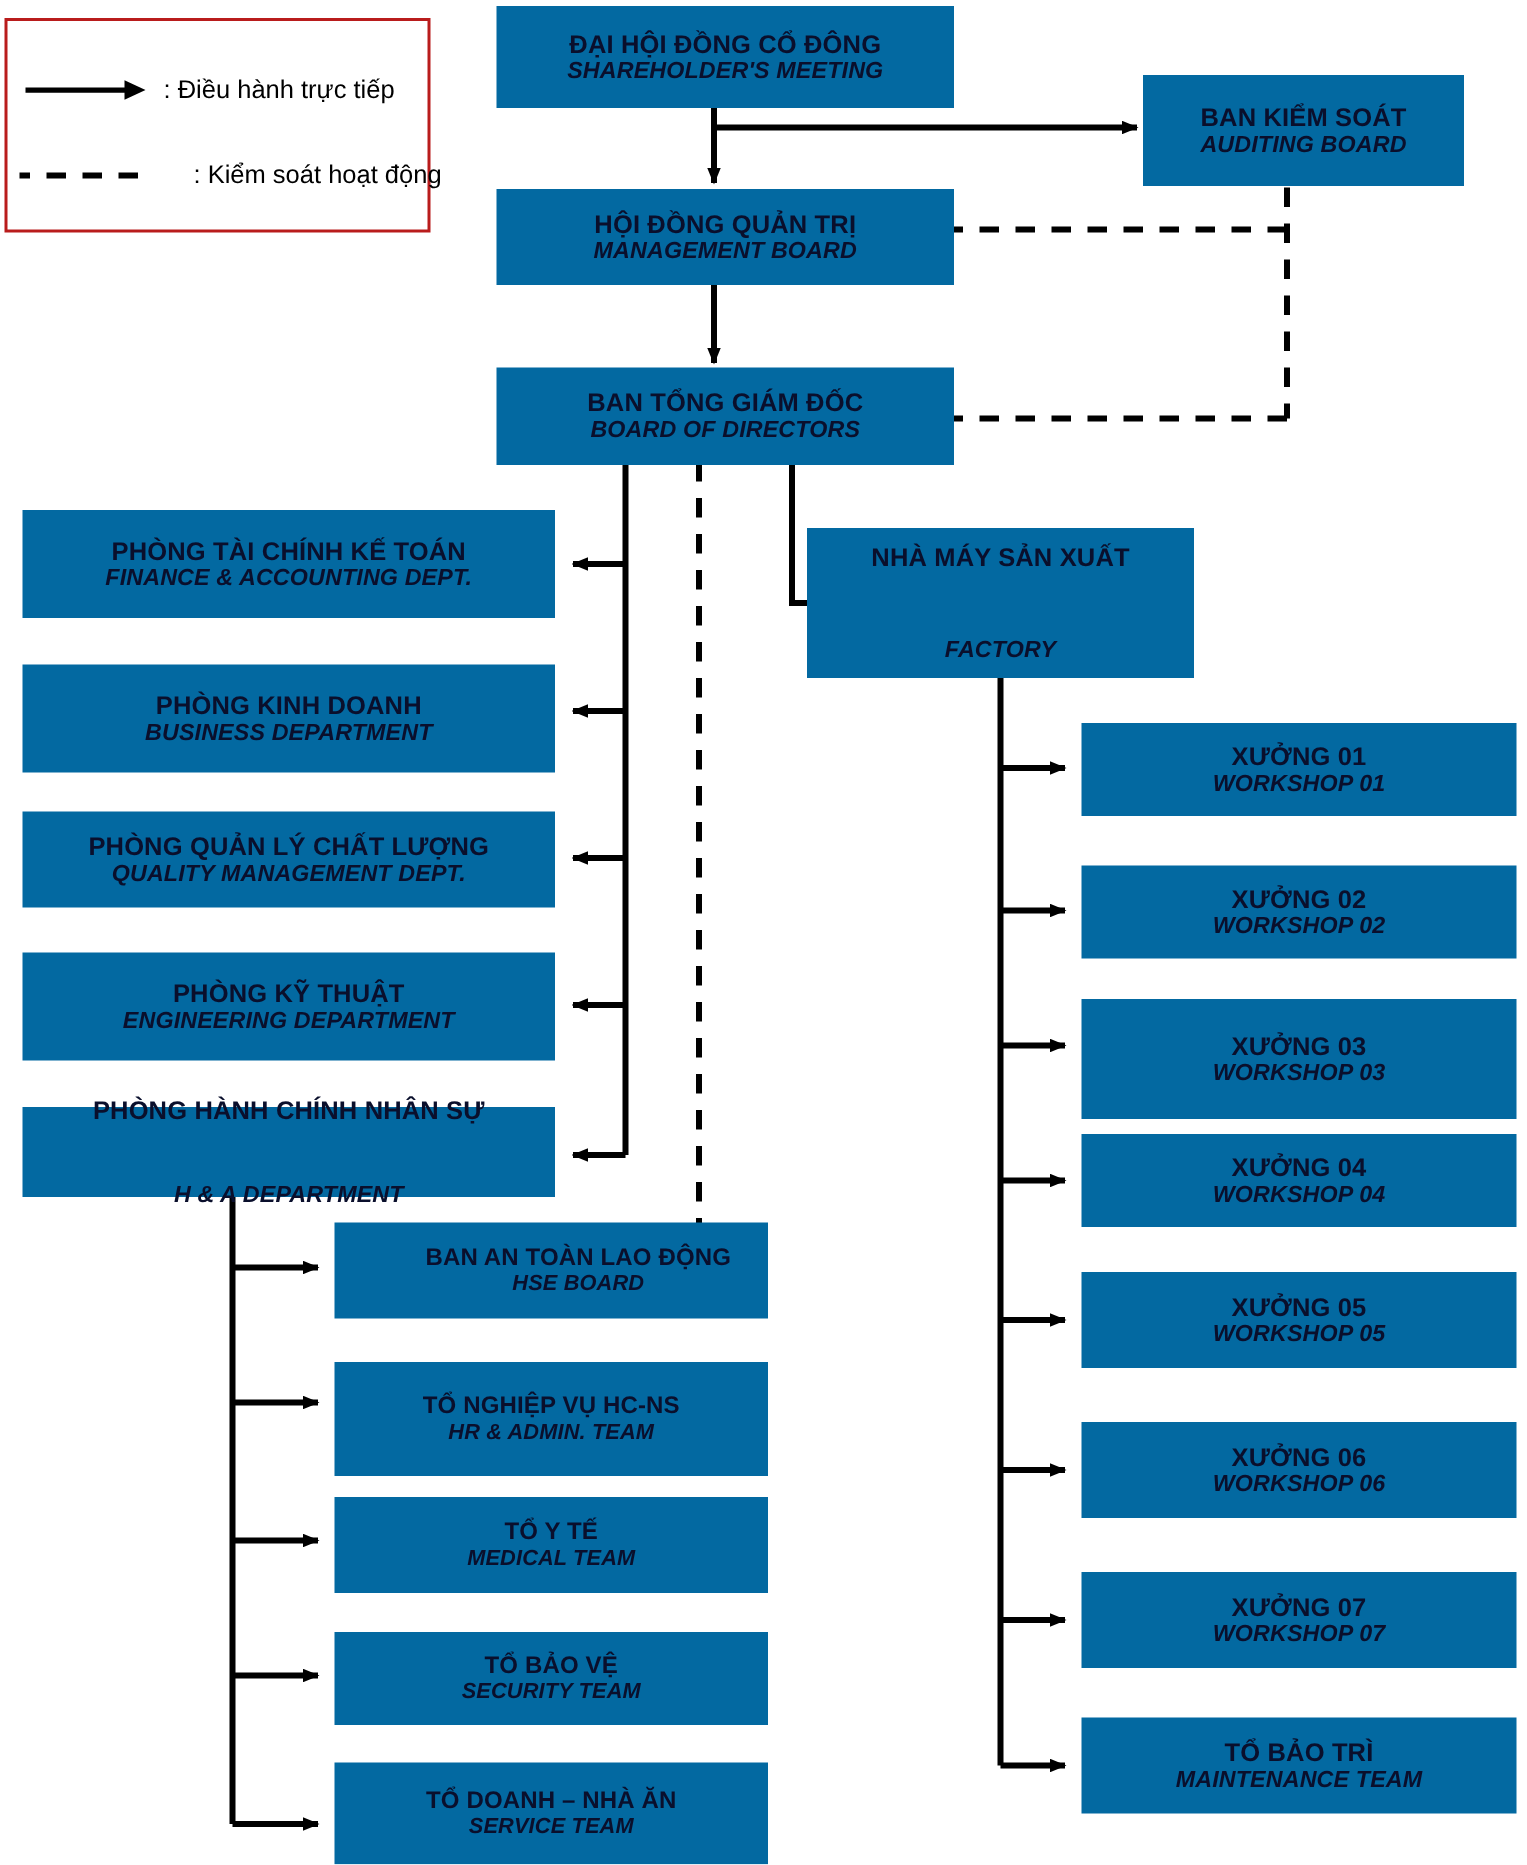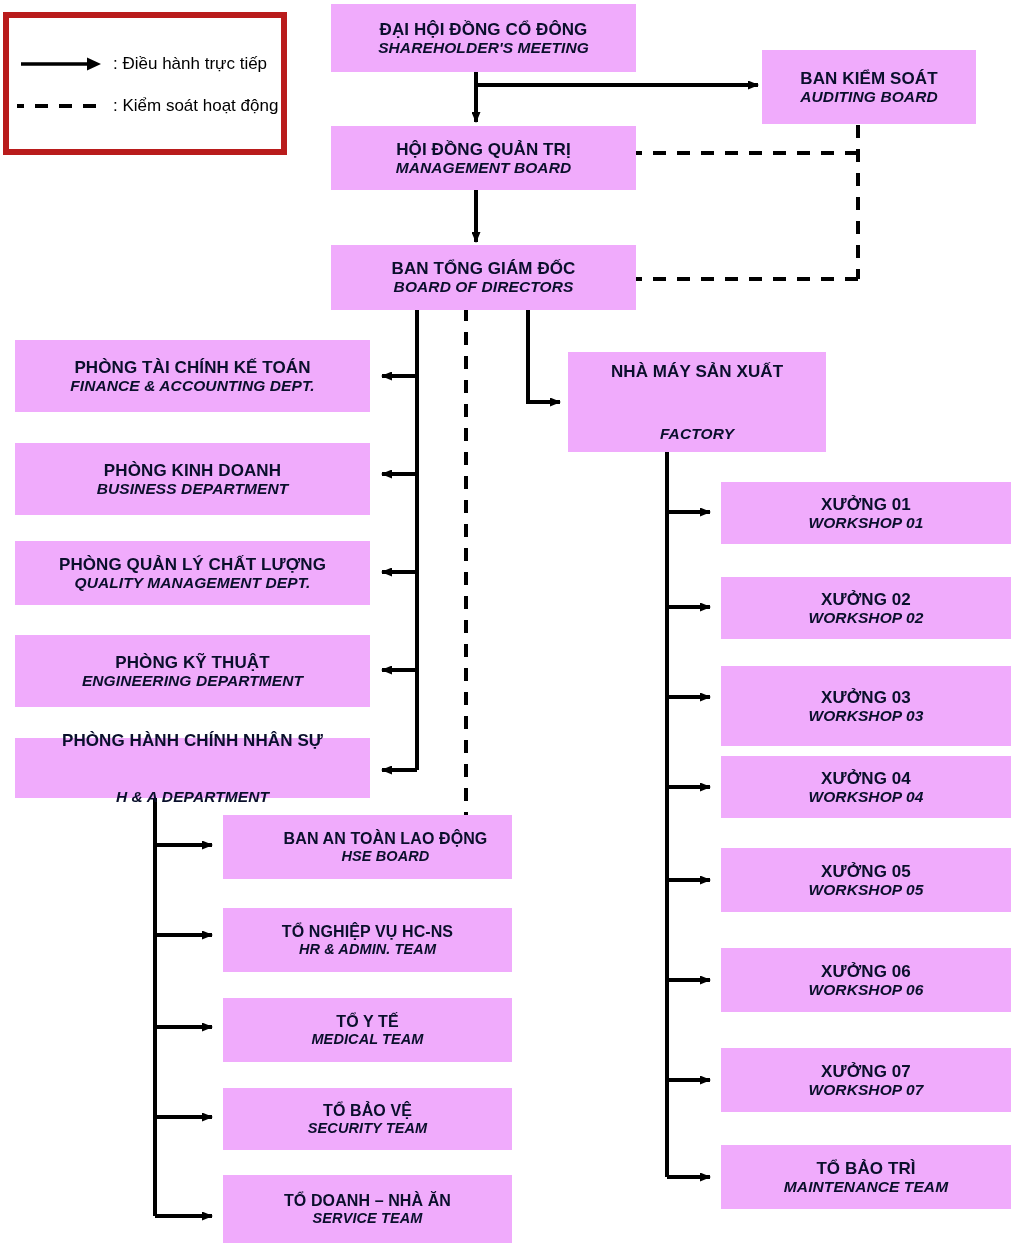--- a/index.html
+++ b/index.html
@@ -20,21 +20,21 @@
   .svg-layer {
     position: absolute;
     left: 0;
     top: 0;
     width: 1018px;
     height: 1243px;
     pointer-events: none;
   }
   .node {
     position: absolute;
-    background: #f0abfc;
+    background: #0369a1;
     box-sizing: border-box;
     display: flex;
     flex-direction: column;
     align-items: center;
     justify-content: center;
     text-align: center;
     color: #0a0f2c;
     line-height: 1.12;
     padding: 2px 4px;
   }
@@ -52,34 +52,34 @@
     white-space: nowrap;
   }
   .node.small .vi { font-size: 16px; }
   .node.small .en { font-size: 14.5px; }
   .legend-box {
     position: absolute;
     left: 3px;
     top: 12px;
     width: 284px;
     height: 143px;
-    border: 6px solid #b91c1c;
+    border: 2px solid #b91c1c;
     box-sizing: border-box;
     background: #ffffff;
   }
   .legend-row {
     position: absolute;
     left: 0;
     width: 100%;
     height: 40px;
     display: flex;
     align-items: center;
   }
   .legend-row.r1 { top: 26px; }
-  .legend-row.r2 { top: 68px; }
+  .legend-row.r2 { top: 83px; gap: 20px; }
   .legend-glyph {
     width: 90px;
     height: 20px;
     flex: 0 0 90px;
     position: relative;
     margin-left: 8px;
   }
   .legend-label {
     font-size: 17px;
     color: #000000;
@@ -195,21 +195,21 @@
   <div class="node" style="left:331px; top:126px; width:305px; height:64px;align-items:center;">
     <span class="vi">HỘI ĐỒNG QUẢN TRỊ</span>
     <span class="en">MANAGEMENT BOARD</span>
   </div>
 
   <div class="node" style="left:331px; top:245px; width:305px; height:65px;">
     <span class="vi">BAN TỔNG GIÁM ĐỐC</span>
     <span class="en">BOARD OF DIRECTORS</span>
   </div>
 
-  <div class="node" style="left:568px; top:352px; width:258px; height:100px;gap:44px;">
+  <div class="node" style="left:538px; top:352px; width:258px; height:100px;gap:44px;">
     <span class="vi">NHÀ MÁY SẢN XUẤT</span>
     <span class="en">FACTORY</span>
   </div>
 
   <div class="node" style="left:15px; top:340px; width:355px; height:72px;">
     <span class="vi">PHÒNG TÀI CHÍNH KẾ TOÁN</span>
     <span class="en">FINANCE &amp; ACCOUNTING DEPT.</span>
   </div>
   <div class="node" style="left:15px; top:443px; width:355px; height:72px;">
     <span class="vi">PHÒNG KINH DOANH</span>
@@ -225,21 +225,21 @@
   </div>
   <div class="node" style="left:15px; top:738px; width:355px; height:60px;gap:38px;">
     <span class="vi">PHÒNG HÀNH CHÍNH NHÂN SỰ</span>
     <span class="en">H &amp; A DEPARTMENT</span>
   </div>
 
   <div class="node small" style="left:223px; top:815px; width:289px; height:64px;padding-left:40px;">
     <span class="vi">BAN AN TOÀN LAO ĐỘNG</span>
     <span class="en">HSE BOARD</span>
   </div>
-  <div class="node small" style="left:223px; top:908px; width:289px; height:64px;">
+  <div class="node small" style="left:223px; top:908px; width:289px; height:76px;">
     <span class="vi">TỔ NGHIỆP VỤ HC-NS</span>
     <span class="en">HR &amp; ADMIN. TEAM</span>
   </div>
   <div class="node small" style="left:223px; top:998px; width:289px; height:64px;">
     <span class="vi">TỔ Y TẾ</span>
     <span class="en">MEDICAL  TEAM</span>
   </div>
   <div class="node small" style="left:223px; top:1088px; width:289px; height:62px;">
     <span class="vi">TỔ BẢO VỆ</span>
     <span class="en">SECURITY TEAM</span>

